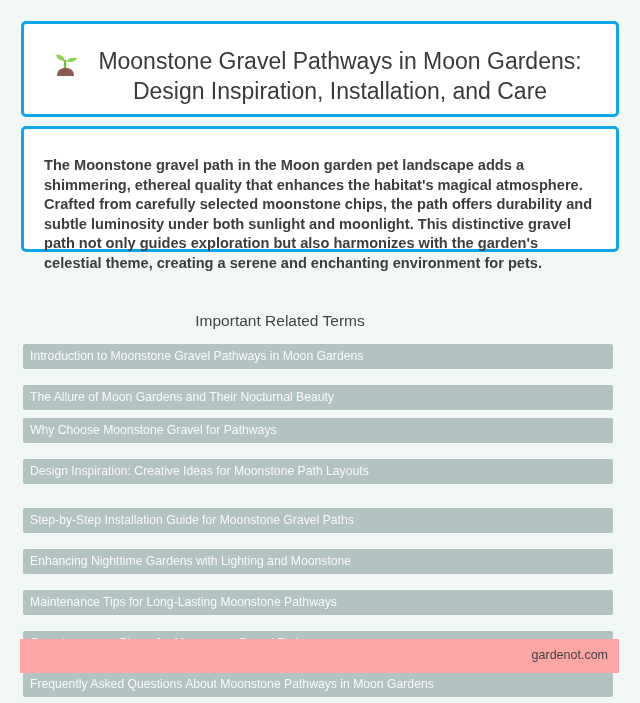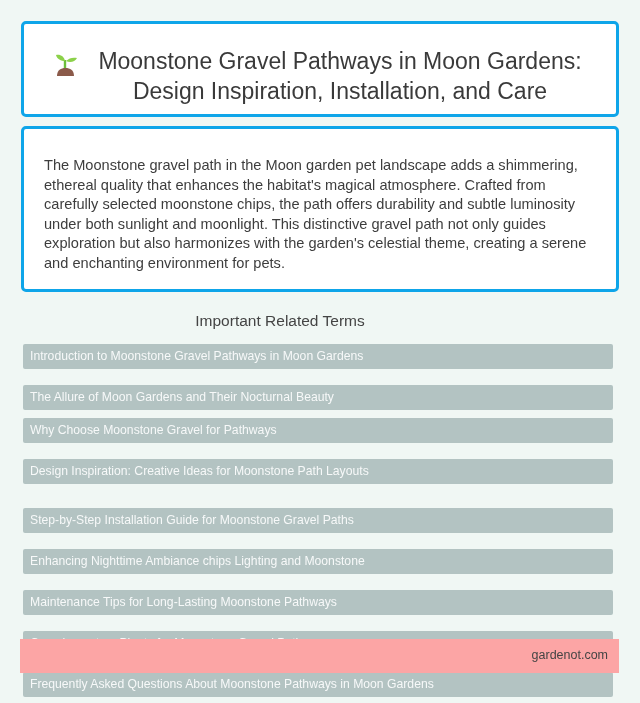--- a/index.html
+++ b/index.html
@@ -22,21 +22,21 @@
   .header-card { top: 21px; height: 96px; }
   .header-card .icon {
     position: absolute; left: 28px; top: 26px; width: 28px; height: 28px;
   }
   .header-card h1 {
     margin: 0;
     position: absolute; left: 60px; right: 20px; top: 22px;
     font-size: 23px; font-weight: normal; line-height: 30px;
     color: #3a3a3a; text-align: center;
   }
-  .summary-card { top: 126px; height: 166px; }
+  .summary-card { top: 126px; height: 126px; font-weight: bold; }
   .summary-card p {
     margin: 0; position: absolute; left: 20px; right: 18px; top: 27px;
     font-size: 14.6px; line-height: 19.5px; color: #3d3d3d;
   }
   .terms-title {
     position: absolute; left: 0; width: 560px; top: 312px;
     text-align: center; font-size: 15.5px; color: #444;
   }
   .chips {
     position: absolute; left: 23px; top: 344px; width: 590px;
@@ -84,21 +84,21 @@
   <span class="chip">Introduction to Moonstone Gravel Pathways in Moon Gardens</span>
   <div class="break"></div>
   <span class="chip">The Allure of Moon Gardens and Their Nocturnal Beauty</span>
   <span class="chip">Why Choose Moonstone Gravel for Pathways</span>
   <div class="break"></div>
   <span class="chip">Design Inspiration: Creative Ideas for Moonstone Path Layouts</span>
   <div class="break"></div>
   <div class="break"></div>
   <span class="chip">Step-by-Step Installation Guide for Moonstone Gravel Paths</span>
   <div class="break"></div>
-  <span class="chip">Enhancing Nighttime Ambiance chips Lighting and Moonstone</span>
+  <span class="chip">Enhancing Nighttime Gardens with Lighting and Moonstone</span>
   <div class="break"></div>
   <span class="chip">Maintenance Tips for Long-Lasting Moonstone Pathways</span>
   <div class="break"></div>
   <span class="chip">Complementary Plants for Moonstone Gravel Paths</span>
   <div class="break"></div>
   <span class="chip">Frequently Asked Questions About Moonstone Pathways in Moon Gardens</span>
 </div>
 
 <div class="footer">
   <span>gardenot.com</span>

